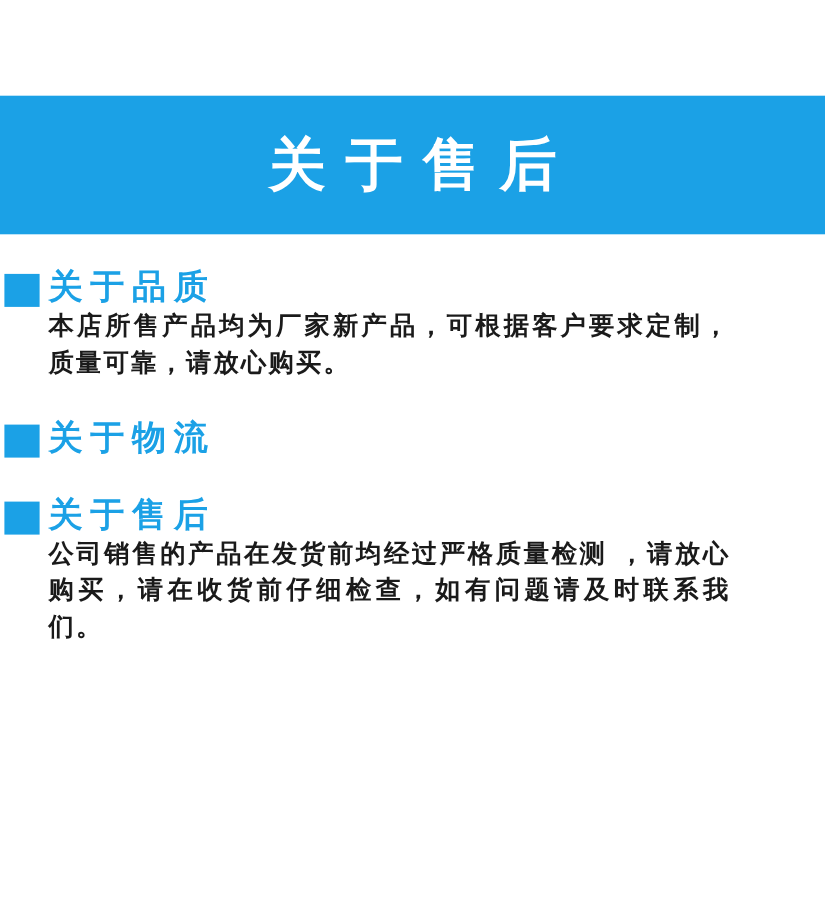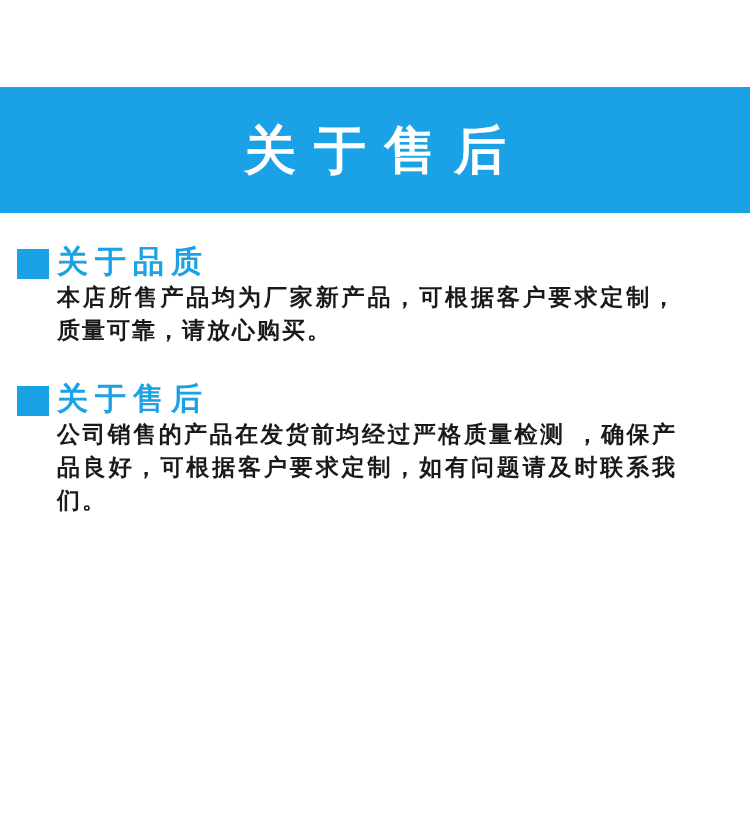--- a/index.html
+++ b/index.html
@@ -33,21 +33,21 @@
   .banner-title {
     color: #ffffff;
     font-size: 52px;
     font-weight: bold;
     letter-spacing: 18px;
     text-indent: 18px;
     line-height: 1;
   }
   .content {
     position: absolute;
-    left: 17px;
+    left: 4px;
     top: 213px;
     width: 676px;
     padding: 0 16px 0 0;
     box-sizing: border-box;
   }
   .section {
     margin-top: 36px;
   }
   .section:first-child {
     margin-top: 32px;
@@ -96,24 +96,28 @@
 
     <div class="section">
       <div class="section-head">
         <span class="bullet"></span>
         <span class="section-title">关于品质</span>
       </div>
       <div class="section-body">本店所售产品均为厂家新产品，可根据客户要求定制，质量可靠，请放心购买。</div>
     </div>
 
     <div class="section">
+      <div class="section-head">
+        <span class="bullet"></span>
+        <span class="section-title">关于物流</span>
+      </div>
     </div>
 
     <div class="section">
       <div class="section-head">
         <span class="bullet"></span>
         <span class="section-title">关于售后</span>
       </div>
-      <div class="section-body">公司销售的产品在发货前均经过严格质量检测 ，确保产品良好，可根据客户要求定制，如有问题请及时联系我们。</div>
+      <div class="section-body">公司销售的产品在发货前均经过严格质量检测 ，请放心购买，请在收货前仔细检查，如有问题请及时联系我们。</div>
     </div>
 
   </div>
 </div>
 
 </body></html>

